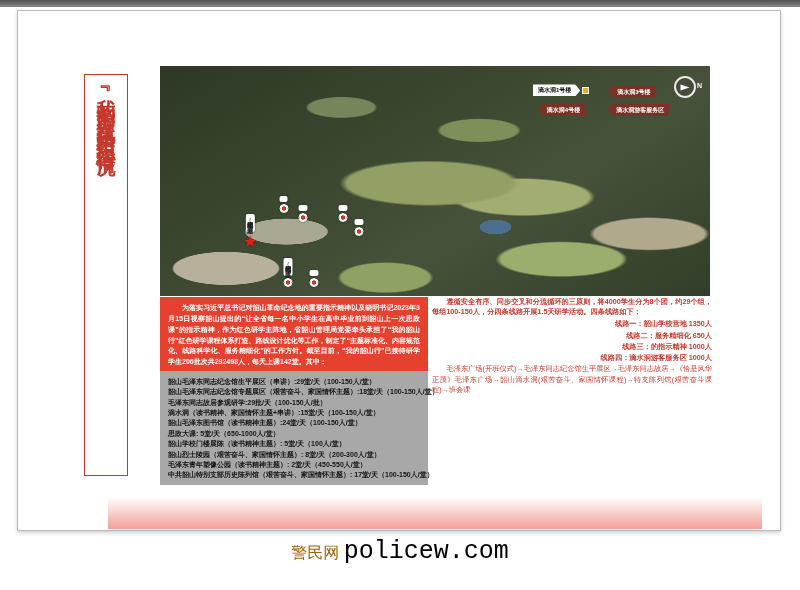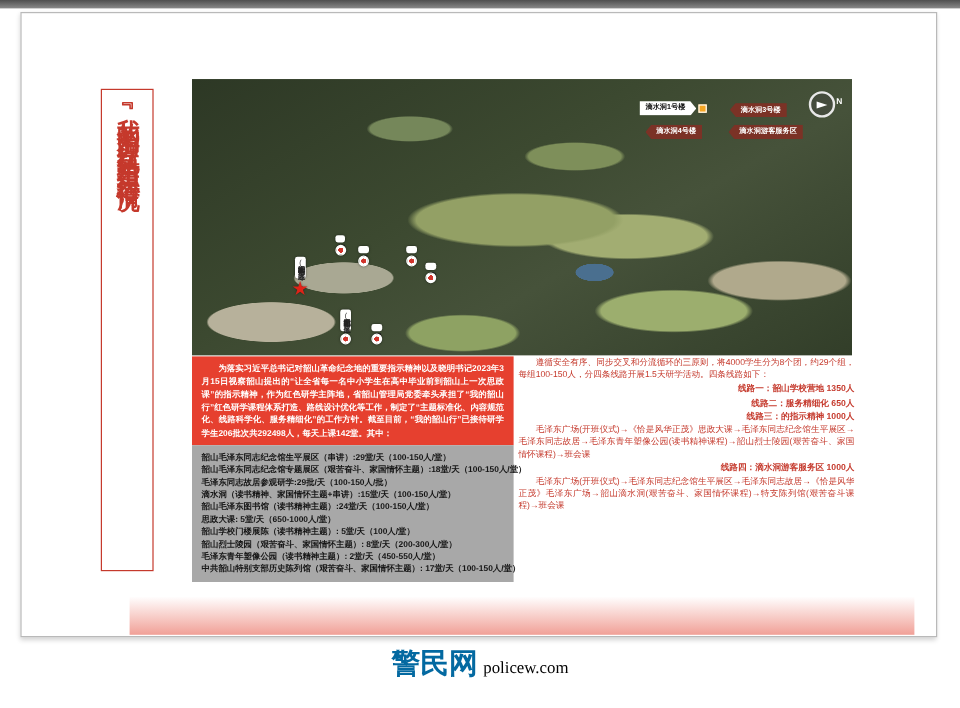--- a/index.html
+++ b/index.html
@@ -62,31 +62,31 @@
     text-indent:2em;text-align:justify;}
 
   
   .schedule-box{position:absolute;left:142px;top:360px;width:268px;height:114px;
     background:#a8a8a8;box-sizing:border-box;padding:6px 8px;}
   .sline{color:#141414;font-size:7px;line-height:1.48;white-space:nowrap;font-weight:bold;}
 
   
   .right-panel{position:absolute;left:414px;top:286px;width:280px;height:192px;
     color:#c5392c;}
-  .right-panel .lead{margin:0 0 2px 0;font-weight:normal;font-size:7.2px;line-height:1.42;
+  .right-panel .lead{margin:0 0 2px 0;font-weight:bold;font-size:7.2px;line-height:1.42;
     text-indent:2em;text-align:justify;}
   .rtitle{margin:1px 0;font-weight:bold;font-size:7.2px;line-height:1.42;text-indent:1.8em;text-align:right;}
   .rdetail{margin:0;font-size:7.2px;line-height:1.42;text-indent:2em;text-align:justify;}
 
   .pink-glow{position:absolute;left:90px;right:18px;bottom:1px;height:32px;
     background:linear-gradient(to top,rgba(236,128,116,.75),rgba(236,128,116,0));}
 
   .watermark{position:absolute;left:0;top:537px;width:100%;text-align:center;}
-  .wm-cn{font-weight:bold;font-size:24px;color:#0369a1;}
-  .wm-en{font-size:14px;color:#000;font-family:Liberation Serif, serif;text-align:center;}
+  .wm-cn{font-weight:normal;font-size:16px;color:#a16207;}
+  .wm-en{font-size:25px;color:#000;font-family:Liberation Mono, monospace;text-align:center;}
 </style>
 </head>
 <body>
 
 <div class="screen">
   <div class="top-bar"></div>
 
   <div class="page">
 
     <div class="vtitle-box">
@@ -163,21 +163,20 @@
           <div class="sline">中共韶山特别支部历史陈列馆（艰苦奋斗、家国情怀主题）: 17堂/天（100-150人/堂）</div>
         </div>
     </div>
 
     <div class="right-panel">
       <p class="lead">遵循安全有序、同步交叉和分流循环的三原则，将4000学生分为8个团，约29个组，每组100-150人，分四条线路开展1.5天研学活动。四条线路如下：</p>
       <div id="routes">
           <p class="rtitle">线路一：韶山学校营地 1350人</p>
           <p class="rtitle">线路二：服务精细化 650人</p>
           <p class="rtitle">线路三：的指示精神 1000人</p>
-          <p class="rdetail">毛泽东广场(开班仪式)→《恰是风华正茂》思政大课→毛泽东同志纪念馆生平展区→毛泽东同志故居→毛泽东青年塑像公园(读书精神课程)→韶山烈士陵园(艰苦奋斗、家国情怀课程)→班会课</p>
           <p class="rtitle">线路四：滴水洞游客服务区 1000人</p>
           <p class="rdetail">毛泽东广场(开班仪式)→毛泽东同志纪念馆生平展区→毛泽东同志故居→《恰是风华正茂》毛泽东广场→韶山滴水洞(艰苦奋斗、家国情怀课程)→特支陈列馆(艰苦奋斗课程)→班会课</p>
         </div>
     </div>
 
     <div class="pink-glow"></div>
   </div>
 
   <div class="watermark">
     <span class="wm-cn">警民网</span>

